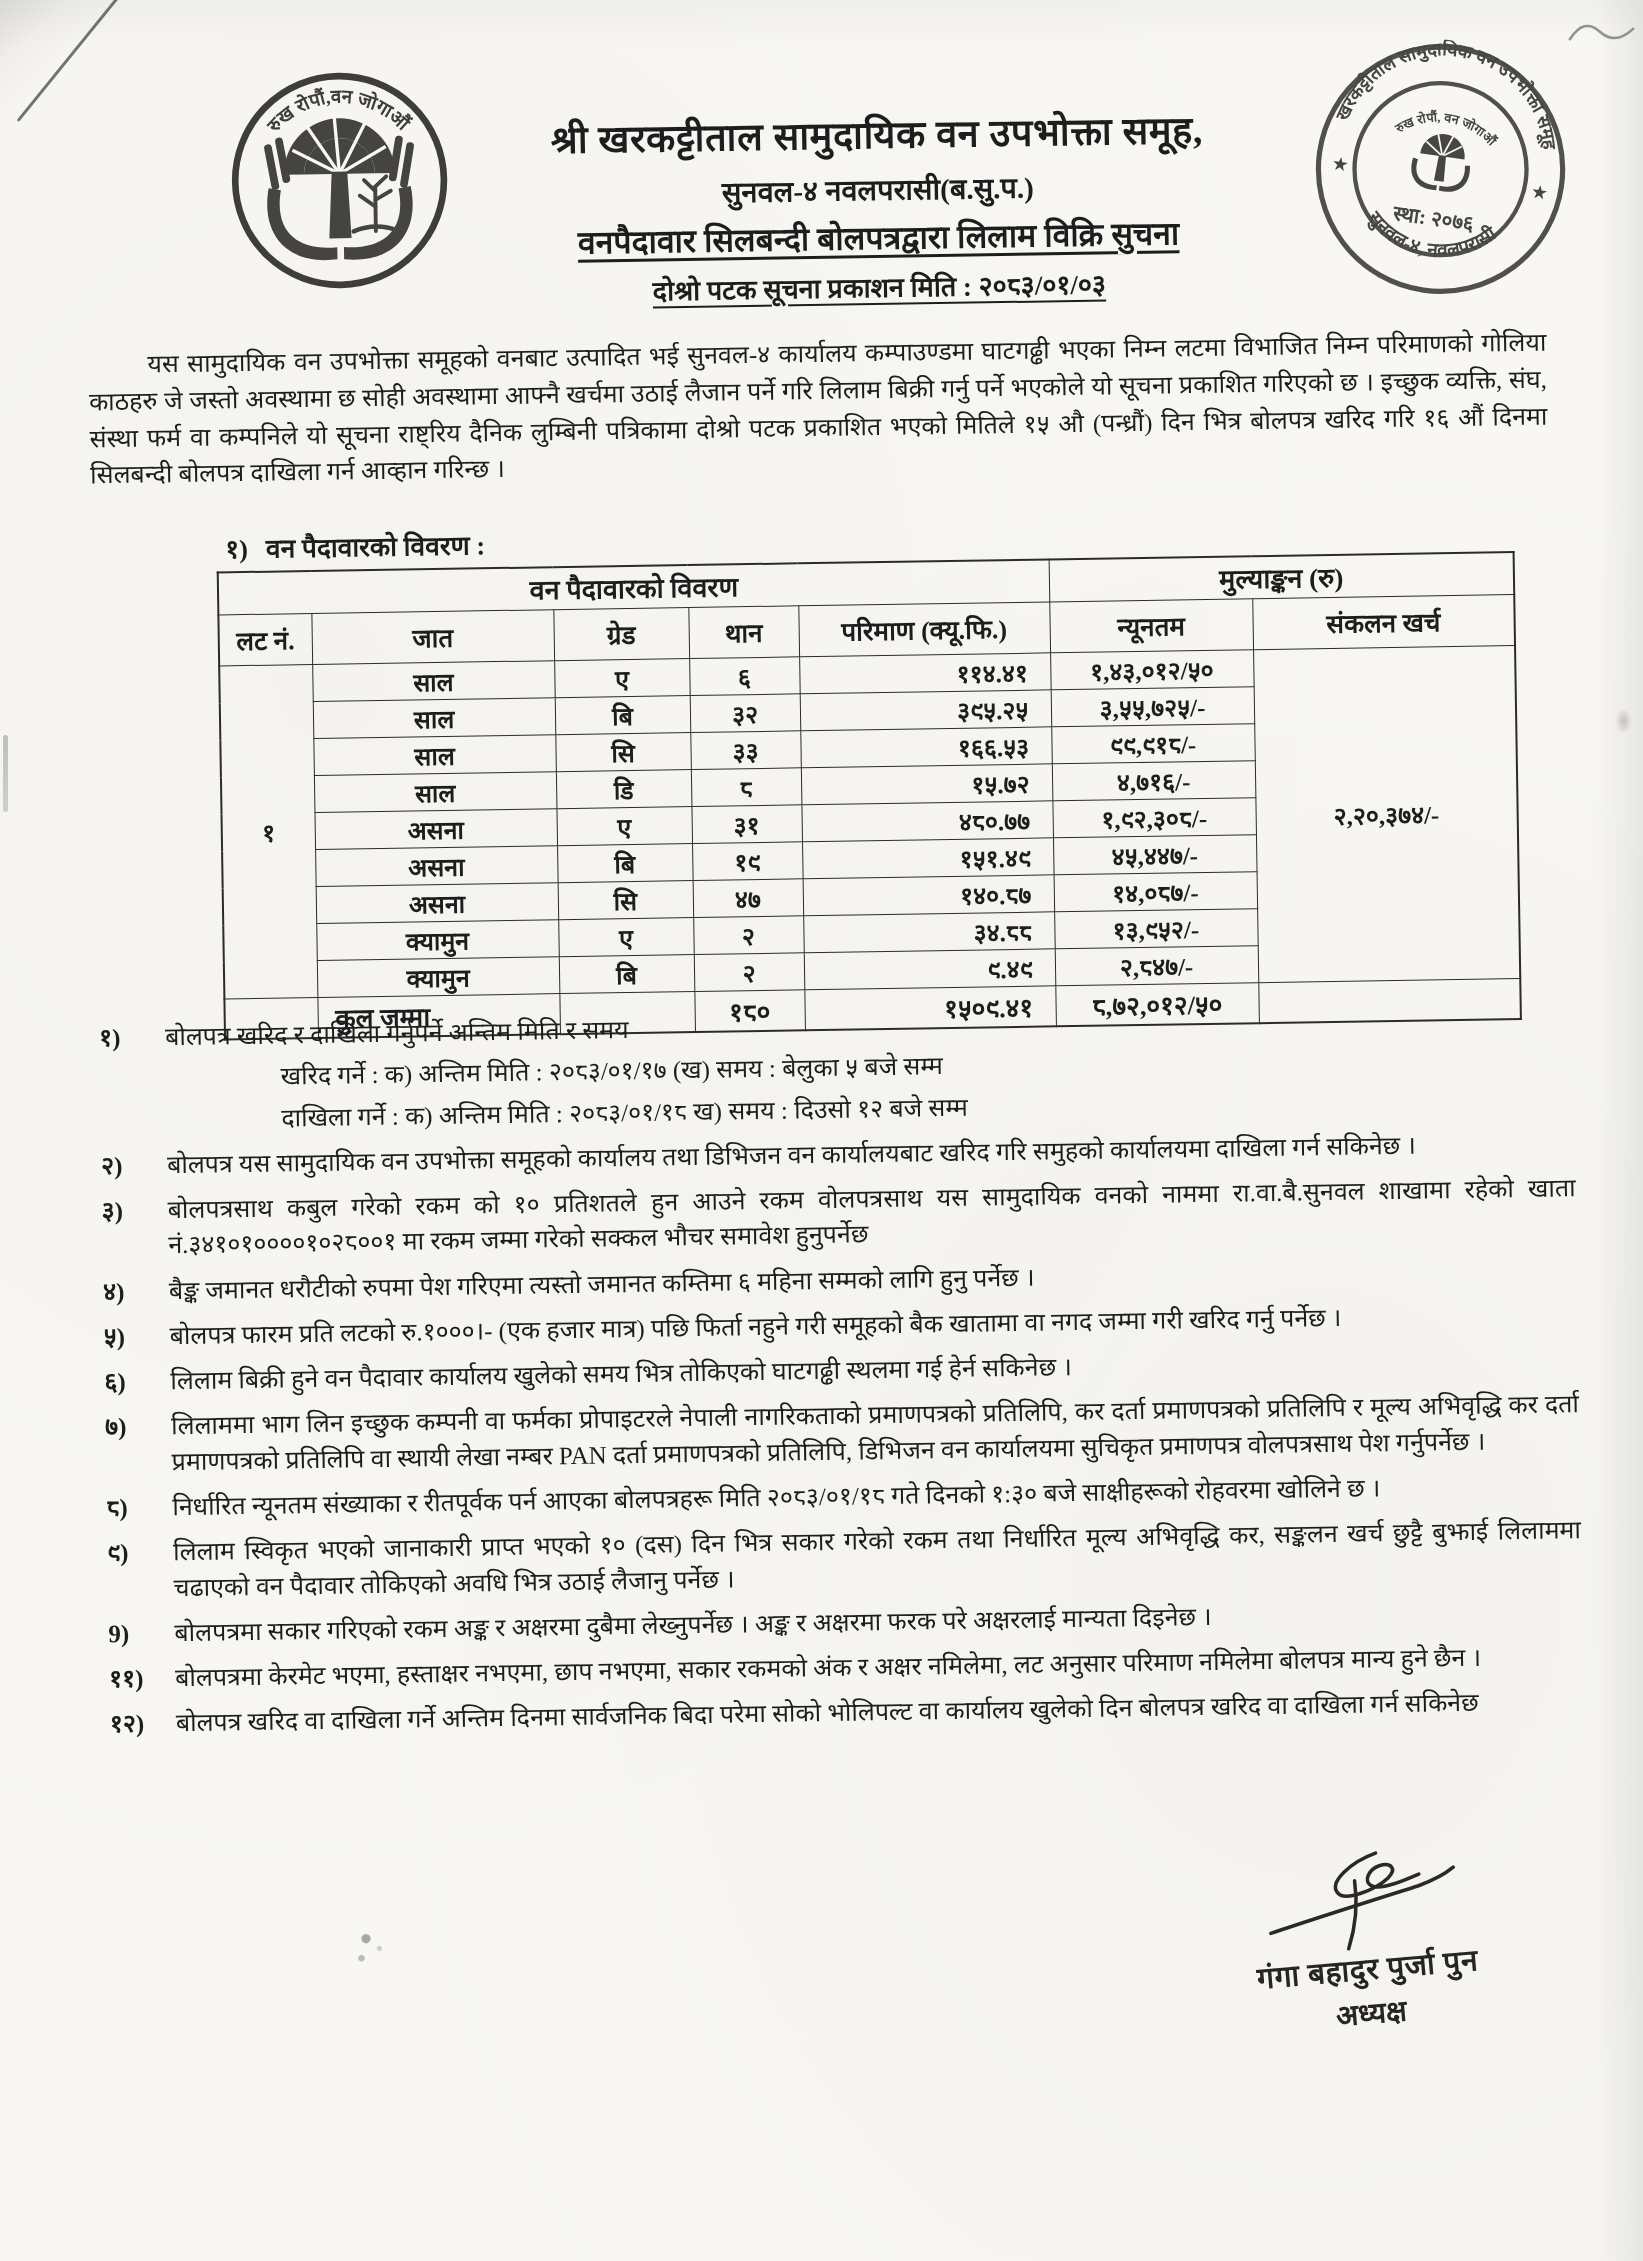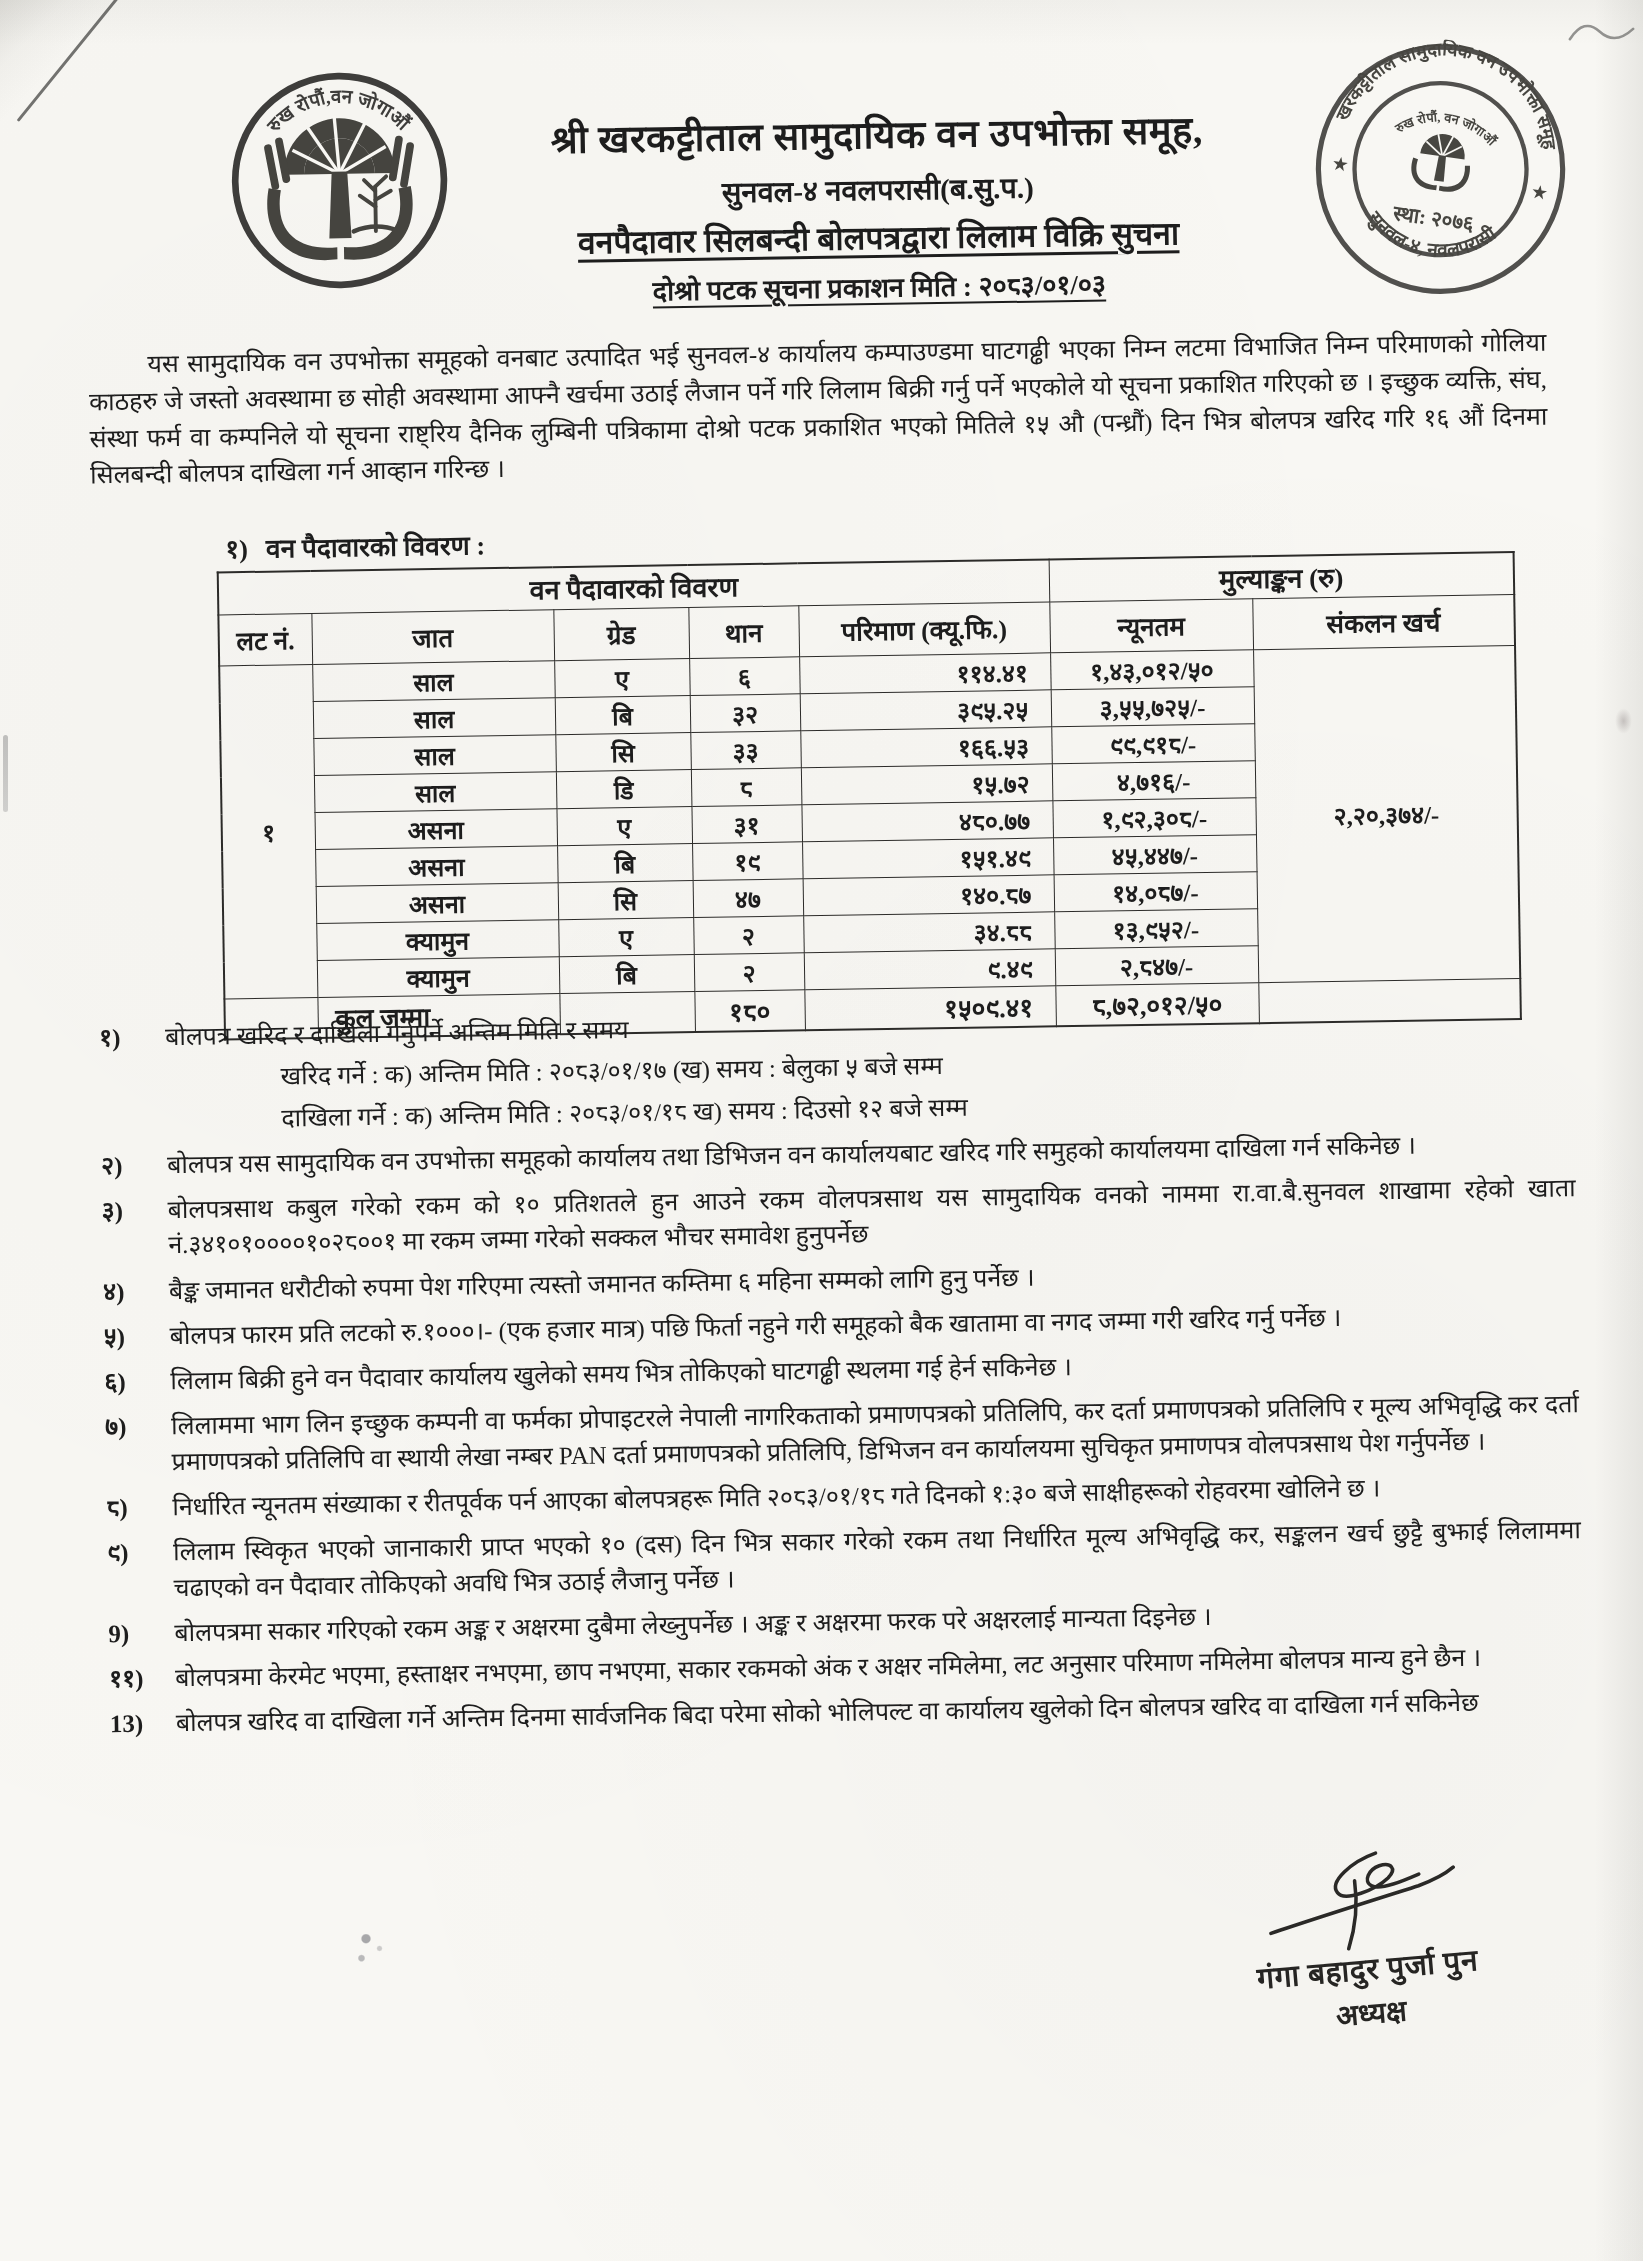--- a/index.html
+++ b/index.html
@@ -321,21 +321,21 @@
       </div>
       <div class="cond">
         <span class="num">9)</span>
         <span>बोलपत्रमा सकार गरिएको रकम अङ्क र अक्षरमा दुबैमा लेख्नुपर्नेछ । अङ्क र अक्षरमा फरक परे अक्षरलाई मान्यता दिइनेछ ।</span>
       </div>
       <div class="cond">
         <span class="num">११)</span>
         <span>बोलपत्रमा केरमेट भएमा, हस्ताक्षर नभएमा, छाप नभएमा, सकार रकमको अंक र अक्षर नमिलेमा, लट अनुसार परिमाण नमिलेमा बोलपत्र मान्य हुने छैन ।</span>
       </div>
       <div class="cond">
-        <span class="num">13)</span>
+        <span class="num">१२)</span>
         <span>बोलपत्र खरिद वा दाखिला गर्ने अन्तिम दिनमा सार्वजनिक बिदा परेमा सोको भोलिपल्ट वा कार्यालय खुलेको दिन बोलपत्र खरिद वा दाखिला गर्न सकिनेछ</span>
       </div>
     </div>
 
     <div class="sig-block">
       <svg class="sig-scrawl" width="213" height="110" viewBox="0 0 330 170">
         <g stroke="#2a2927" stroke-width="5.5" fill="none" stroke-linecap="round">
           <path d="M16,128 C80,112 170,92 250,74 C272,68 292,60 306,50"></path>
           <path d="M188,18 C150,28 112,56 124,74 C134,90 184,74 204,58 C220,44 210,34 192,38 C176,42 164,60 178,68 C192,76 228,64 252,56"></path>
           <path d="M152,58 C154,94 148,128 134,162"></path>

